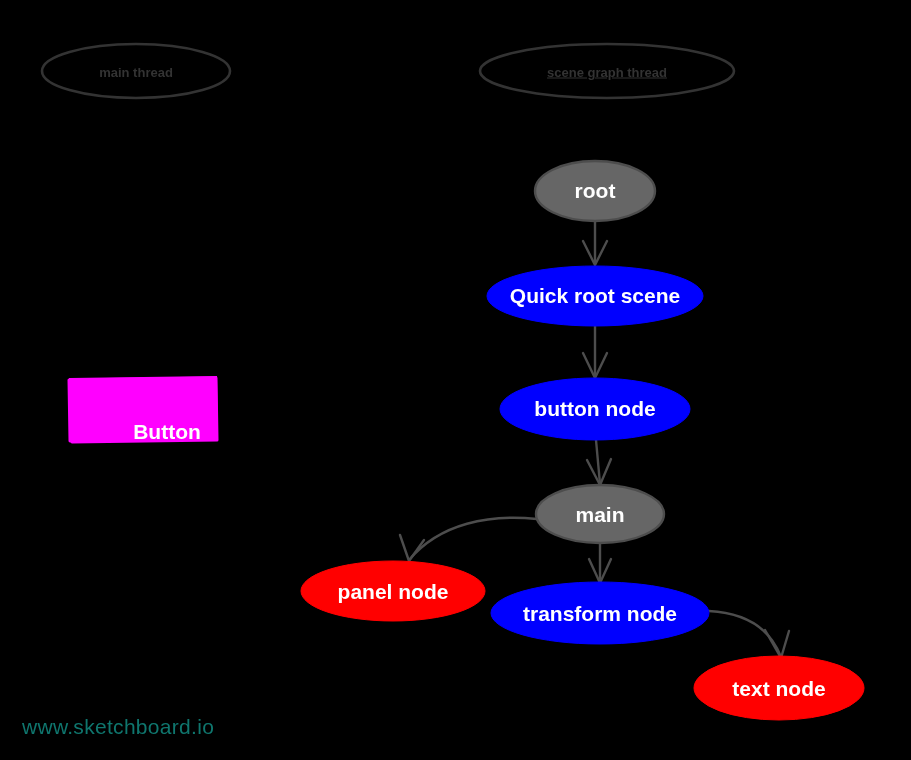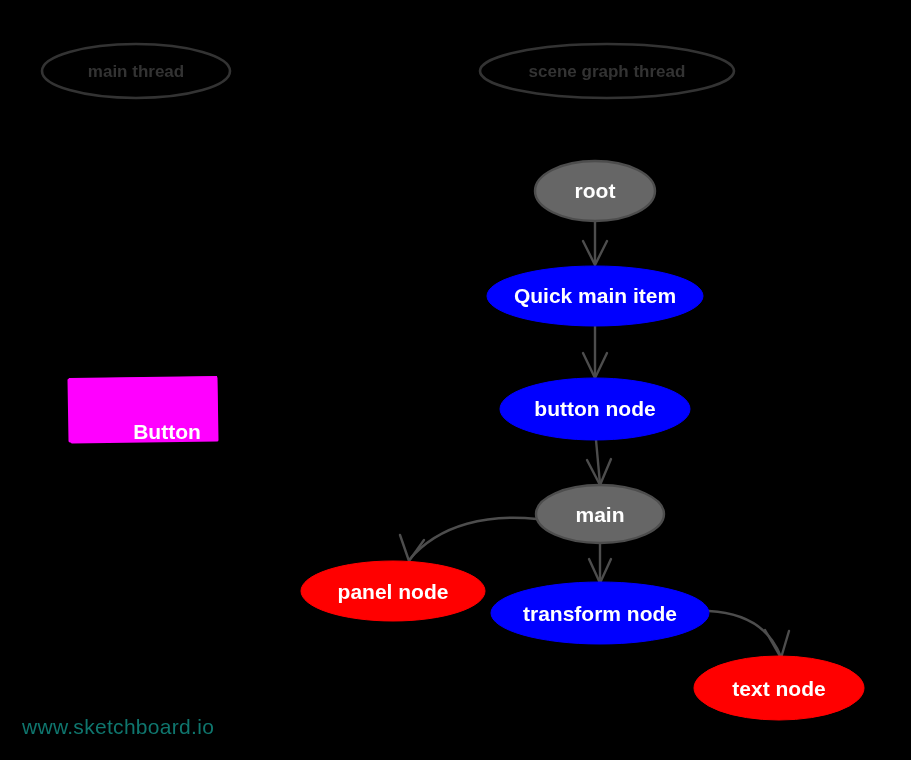--- a/index.html
+++ b/index.html
@@ -32,21 +32,21 @@
     font-size: 21px;
     white-space: nowrap;
     transform: translate(-50%, -50%);
     pointer-events: none;
     font-family: "Liberation Sans", sans-serif;
   }
   .lane-label {
     position: absolute;
     color: #333333;
     font-weight: bold;
-    font-size: 17px;
+    font-size: 13px;
     white-space: nowrap;
     transform: translate(-50%, -50%);
     font-family: "Liberation Sans", sans-serif;
   }
   .watermark {
     position: absolute;
     left: 22px;
     top: 715px;
     color: #0f766e;
     font-size: 21px;
@@ -117,25 +117,25 @@
       <ellipse cx="779" cy="688" rx="85" ry="32" fill="#ff0000" stroke="#ff0000" stroke-width="1"></ellipse>
 
       <path d="M 70 379 L 216 377 L 217 439 L 71 441 Z" fill="#ff00ff" stroke="#ff00ff" stroke-width="2"></path>
       <path d="M 69 380 L 215 378 M 216 378 L 217 440 M 217 440 L 72 442 M 70 441 L 69 380" fill="none" stroke="#ff00ff" stroke-width="3" stroke-linecap="round"></path>
 
     </g>
   </svg>
 
   <div class="lane-label" style="left:136px; top:72px;">main thread</div>
 
-  <div class="lane-label" style="left:607px; top:72px;">scene graph thread</div>
+  <div class="lane-label" style="left:607px; top:72px;text-decoration:underline;">scene graph thread</div>
 
   <div class="node-label" style="left:595px; top:191px;">root</div>
 
-  <div class="node-label" style="left:595px; top:296px;">Quick main item</div>
+  <div class="node-label" style="left:595px; top:296px;">Quick root scene</div>
 
   <div class="node-label" style="left:595px; top:409px;">button node</div>
 
   <div class="node-label" style="left:600px; top:515px;">main</div>
 
   <div class="node-label" style="left:393px; top:592px;">panel node</div>
 
   <div class="node-label" style="left:600px; top:614px;">transform node</div>
 
   <div class="node-label" style="left:779px; top:689px;">text node</div>

